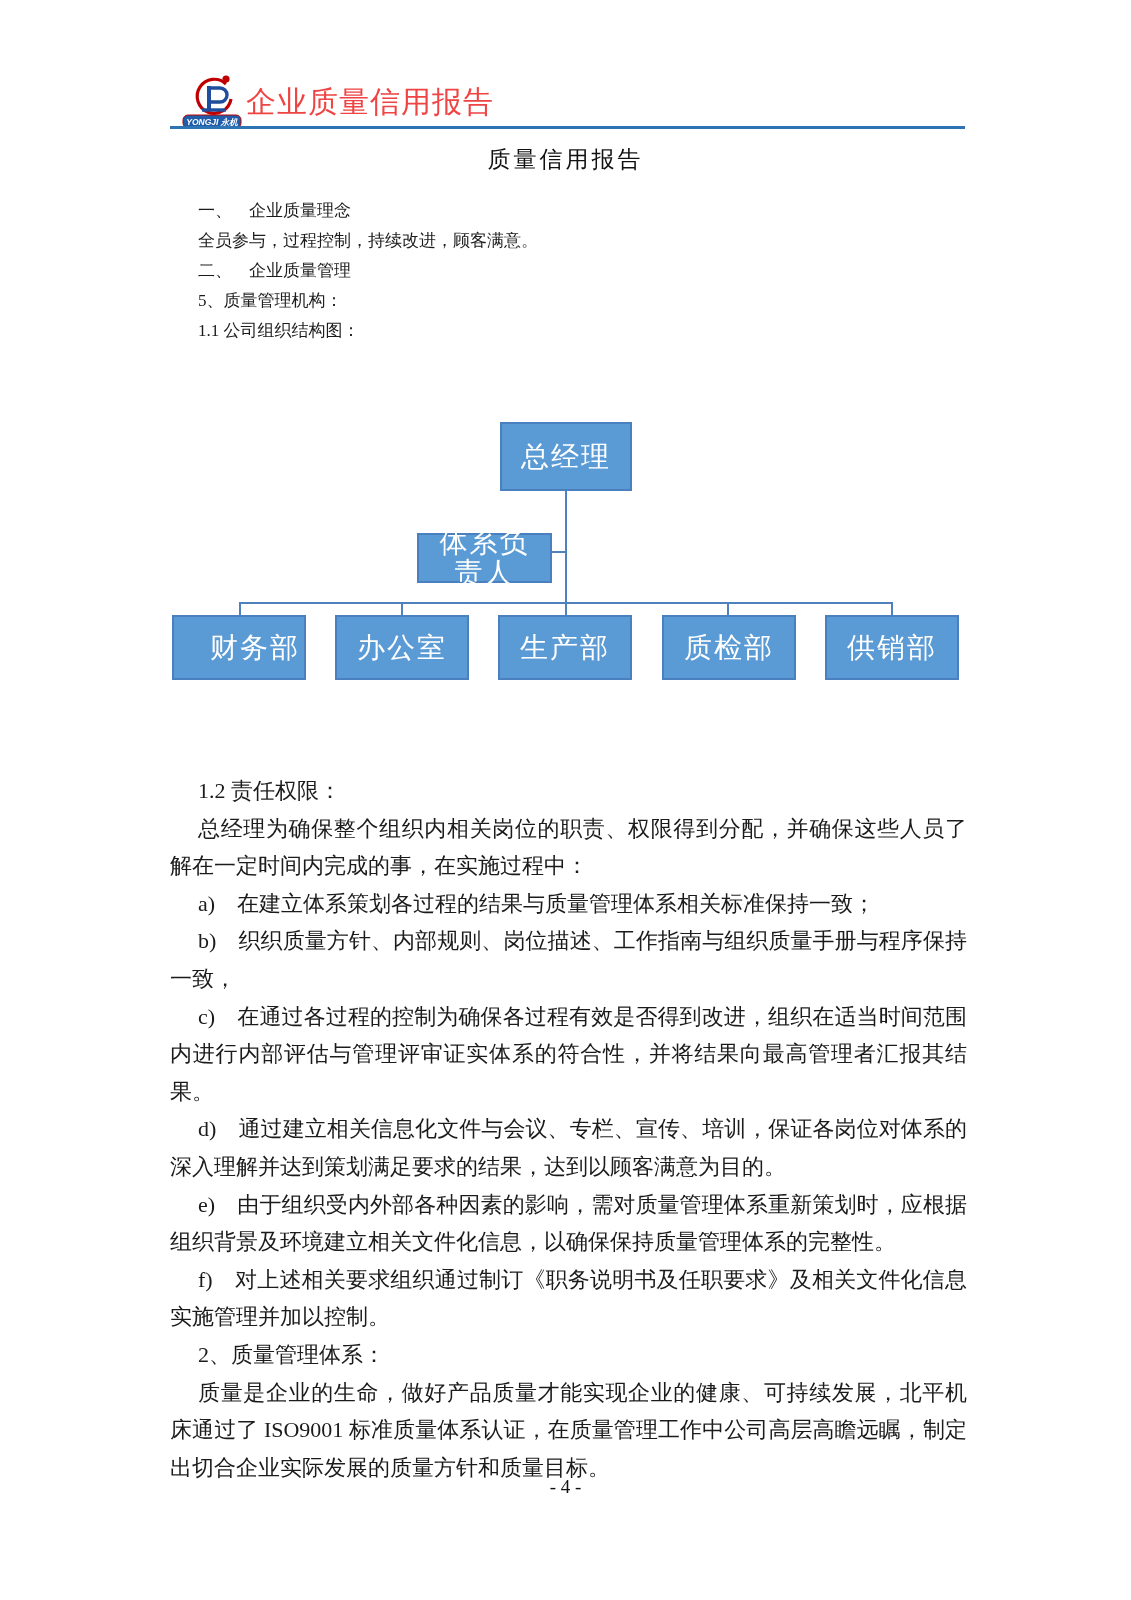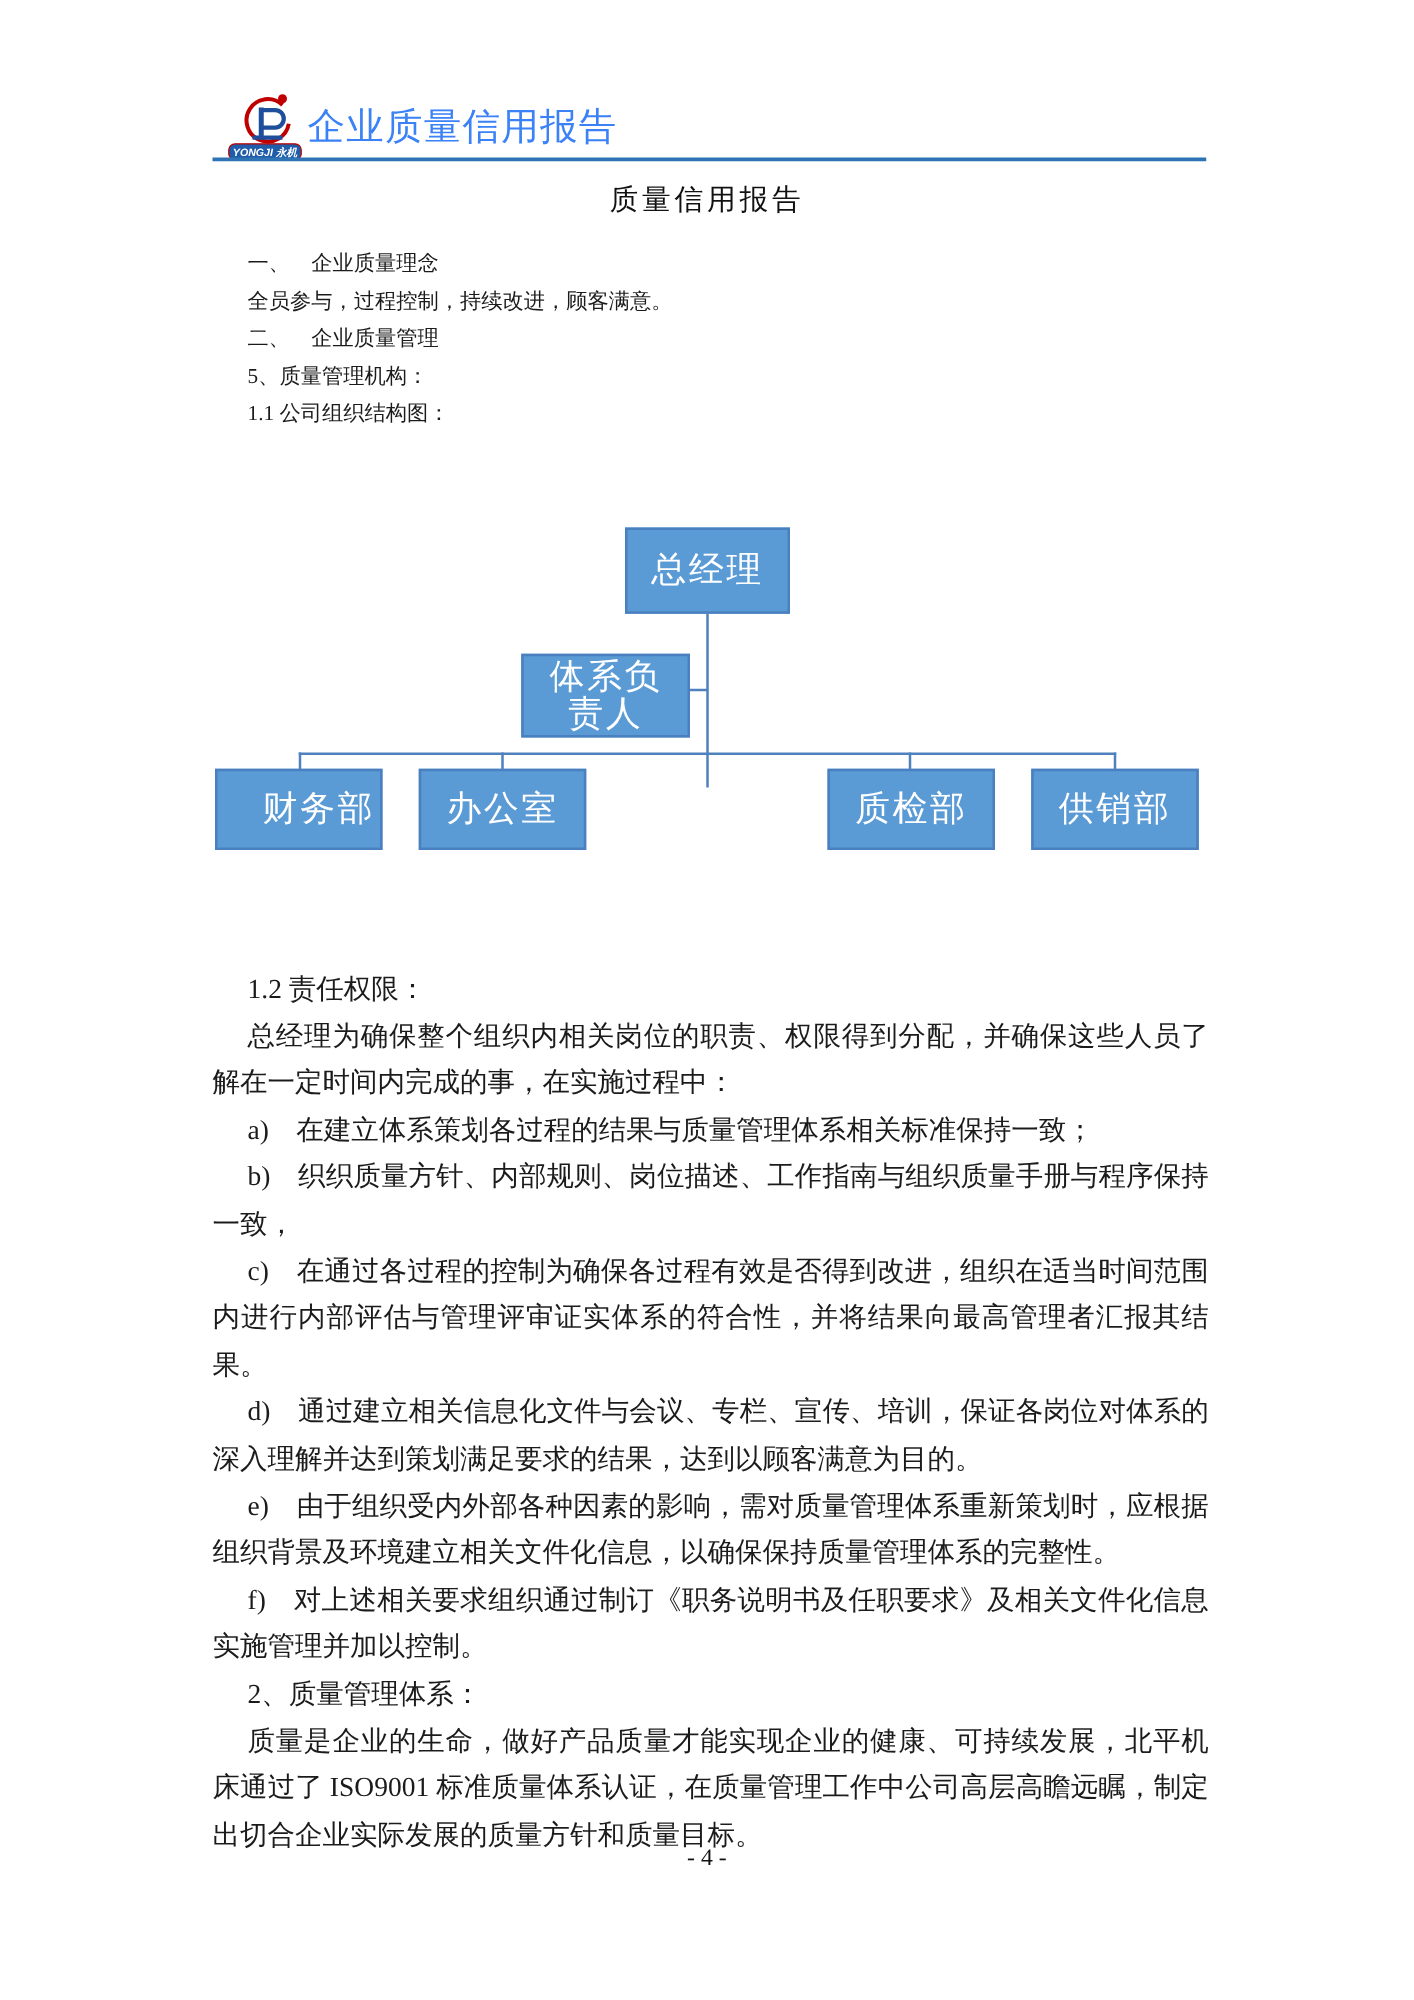--- a/index.html
+++ b/index.html
@@ -17,21 +17,21 @@
   
   .header {
     position: absolute;
     left: 170px; right: 166px; top: 74px;
     height: 56px;
   }
   .logo { position: absolute; left: 12px; top: 0; width: 62px; height: 56px; }
   .logo svg { display: block; }
   .doc-title {
     position: absolute; left: 76px; top: 8px;
-    font-size: 30px; line-height: 40px; color: #3b82f6;
+    font-size: 30px; line-height: 40px; color: #ef4444;
     letter-spacing: 1px; white-space: nowrap;
   }
   .header-rule {
     position: absolute; left: 170px; right: 166px; top: 126px;
     height: 3px; background: #2e74b5;
   }
 
   
   .page-title {
     position: absolute; left: 0; top: 144px; width: 100%;
@@ -52,21 +52,21 @@
     position: absolute;
     background: #5b9bd5;
     border: 2px solid #4a80bf;
     color: #ffffff;
     display: flex; align-items: center; justify-content: center;
     text-align: center;
     font-size: 28px; line-height: 30px;
     letter-spacing: 2px;
   }
   .node.top   { left: 500px; top: 7px;   width: 132px; height: 69px; }
-  .node.staff { left: 417px; top: 108px; width: 135px; height: 67px; padding: 2px 14px; }
+  .node.staff { left: 417px; top: 118px; width: 135px; height: 50px; padding: 2px 14px; }
   .node.dept  { top: 200px; width: 134px; height: 65px; }
   .node.d0 { left: 172px; padding-left: 32px; } .node.d1 { left: 335px; } .node.d2 { left: 498px; }
   .node.d3 { left: 662px; } .node.d4 { left: 825px; }
   .cline { position: absolute; background: #4e81bd; }
   .v-main  { left: 565px; top: 76px;  width: 2px;  height: 139px; }
   .h-staff { left: 552px; top: 136px; width: 14px; height: 2px; }
   .h-main  { left: 239px; top: 187px; width: 654px; height: 2px; }
   .stub    { top: 187px; width: 2px; height: 14px; }
   .s0 { left: 239px; } .s1 { left: 401px; } .s3 { left: 727px; } .s4 { left: 891px; }
 
@@ -125,20 +125,21 @@
     <div class="cline h-main"></div>
     <div class="cline stub s0"></div>
     <div class="cline stub s1"></div>
     <div class="cline stub s3"></div>
     <div class="cline stub s4"></div>
 
     <div class="node top">总经理</div>
     <div class="node staff">体系负责人</div>
     <div class="node dept d0">财务部</div>
     <div class="node dept d1">办公室</div>
+    <div class="node dept d2">生产部</div>
     <div class="node dept d3">质检部</div>
     <div class="node dept d4">供销部</div>
   </div>
 
   <div class="bodytext">
     <p>1.2 责任权限：</p>
     <p>总经理为确保整个组织内相关岗位的职责、权限得到分配，并确保这些人员了解在一定时间内完成的事，在实施过程中：</p>
     <p>a)　在建立体系策划各过程的结果与质量管理体系相关标准保持一致；</p>
     <p>b)　织织质量方针、内部规则、岗位描述、工作指南与组织质量手册与程序保持一致，</p>
     <p>c)　在通过各过程的控制为确保各过程有效是否得到改进，组织在适当时间范围内进行内部评估与管理评审证实体系的符合性，并将结果向最高管理者汇报其结果。</p>

